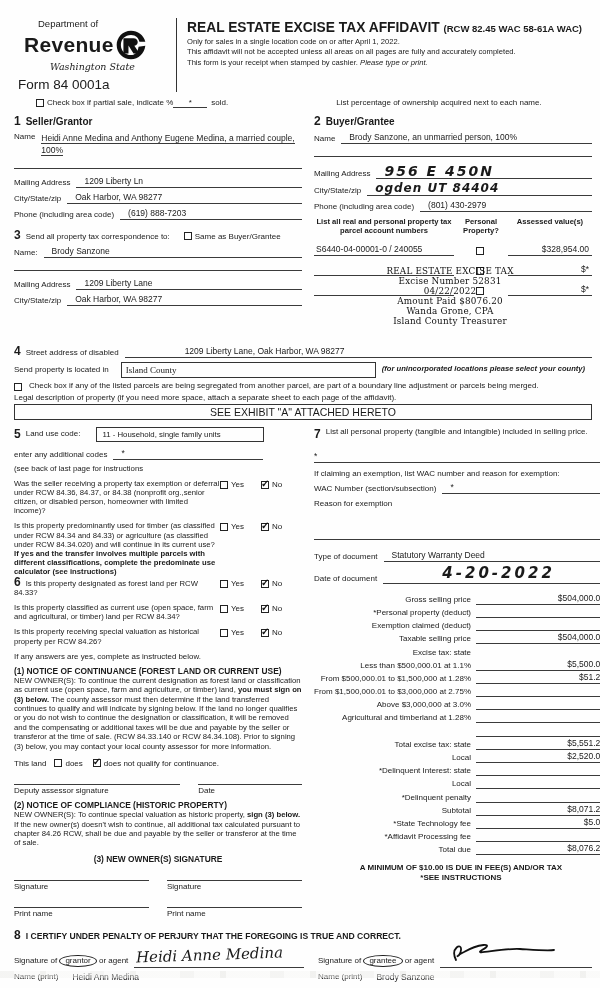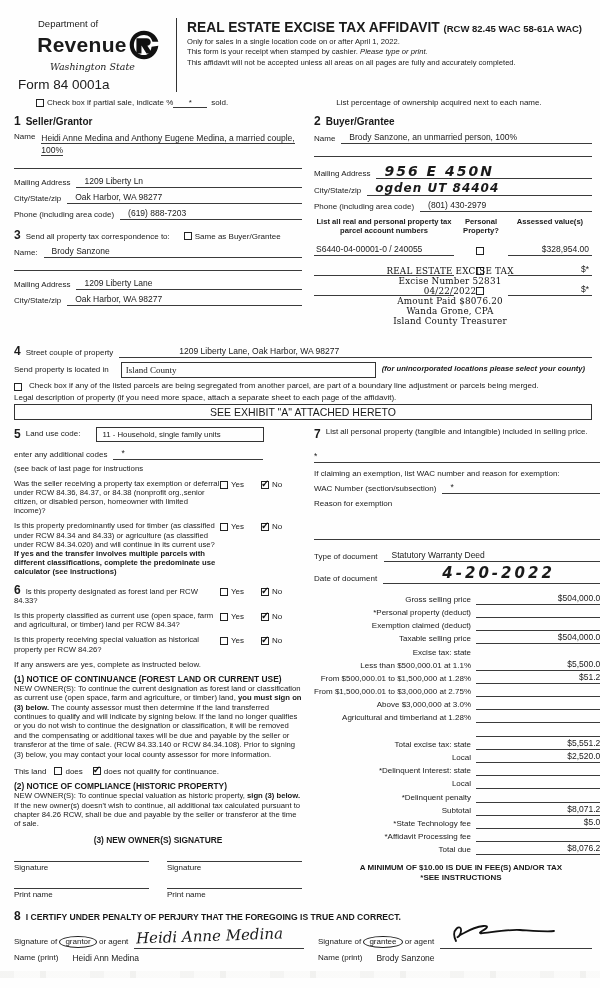--- a/index.html
+++ b/index.html
@@ -6,21 +6,21 @@
   html,body{width:600px;background:#fff;}
   body{height:988px;font-family:"Liberation Sans",sans-serif;color:#1a1a1a;}
   .page{position:relative;width:600px;height:988px;padding:6px 8px 0 14px;overflow:hidden;background:#fefefe;}
   .ul{border-bottom:1px solid #3a3a3a;}
   .b{font-weight:bold;}
   .i{font-style:italic;}
   
   .hdr{display:flex;margin-top:12px;}
   .hdr-left{width:160px;flex-shrink:0;padding-left:10px;}
   .dept{font-size:9.5px;margin-left:14px;}
-  .revrow{display:flex;align-items:center;justify-content:center;}
+  .revrow{display:flex;align-items:center;}
   .rev{font-size:21px;font-weight:bold;letter-spacing:.3px;line-height:20px;}
   .wa{font-family:"DejaVu Serif",serif;font-style:italic;font-size:9.5px;margin-left:26px;}
   .formnum{font-size:13.5px;margin-top:5px;margin-left:-6px;}
   .hdr-div{width:1px;background:#333;height:74px;margin:0 10px 0 2px;flex-shrink:0;}
   .hdr-right{flex:1;padding-top:2px;}
   .title{font-size:13.8px;font-weight:bold;line-height:15px;}
   .rcw{font-size:9.5px;}
   .sub{font-size:7.6px;line-height:9.4px;margin-top:1px;}
   
   .cb{width:8px;height:8px;border:1px solid #222;display:inline-block;position:relative;top:1px;margin-right:3px;background:#fff;flex-shrink:0;}
@@ -101,25 +101,25 @@
       <div class="wa">Washington State</div>
       <div class="formnum">Form 84 0001a</div>
     </div>
     <div class="hdr-div"></div>
     <div class="hdr-right">
       <div class="title">
         <span>REAL ESTATE EXCISE TAX AFFIDAVIT</span>
         <span class="rcw">(RCW 82.45 WAC 58-61A WAC)</span>
       </div>
       <div class="sub">Only for sales in a single location code on or after April 1, 2022.</div>
+      <div class="sub">This affidavit will not be accepted unless all areas on all pages are fully and accurately completed.</div>
       <div class="sub">
         <span>This form is your receipt when stamped by cashier.</span>
         <span class="i">Please type or print.</span>
       </div>
-      <div class="sub">This affidavit will not be accepted unless all areas on all pages are fully and accurately completed.</div>
     </div>
   </div>
 
   <div class="partial">
     <span class="cb"></span>
     <span>Check box if partial sale, indicate %</span>
     <span class="pstar ul"><span>*</span></span>
     <span style="margin-left:4px">sold.</span>
     <span style="margin-left:108px">List percentage of ownership acquired next to each name.</span>
   </div>
@@ -220,21 +220,21 @@
           <div>Amount Paid $8076.20</div>
           <div>Wanda Grone, CPA</div>
           <div>Island County Treasurer</div>
         </div>
       </div>
     </div>
   </div>
 
   <div class="frow" style="margin-top:2px">
     <span class="sec">4</span>
-    <span class="flab">Street couple of property</span>
+    <span class="flab">Street address of disabled</span>
     <span class="fval" style="padding-left:60px">1209 Liberty Lane, Oak Harbor, WA 98277</span>
   </div>
   <div class="frow" style="align-items:center">
     <span class="flab">Send property is located in</span>
     <span class="loc-select">Island County</span>
     <span class="locnote">(for unincorporated locations please select your county)</span>
   </div>
   <div class="frow" style="margin-top:3px">
     <span class="cb"></span>
     <span style="margin-left:4px">Check box if any of the listed parcels are being segregated from another parcel, are part of a boundary line adjustment or parcels being merged.</span>
@@ -276,21 +276,21 @@
             <span>Yes</span>
           </span>
         <span class="yn">
             <span class="cb">
               <i class="ck">✓</i>
             </span>
             <span>No</span>
           </span>
       </div>
 
-      <div class="q" style="margin-top:9px">
+      <div class="q" style="margin-top:1px">
         <span class="qt"><span class="sec" style="font-size:12px">6</span><span>Is this property designated as forest land per RCW 84.33?</span></span>
         <span class="yn">
             <span class="cb"></span>
             <span>Yes</span>
           </span>
         <span class="yn">
             <span class="cb">
               <i class="ck">✓</i>
             </span>
             <span>No</span>
@@ -330,20 +330,24 @@
       <div class="nbody">
         <span>NEW OWNER(S):  To continue the current designation as forest land or classification as current use (open space, farm and agriculture, or timber) land, </span><span class="b">you must sign on (3) below.</span><span>  The county assessor must then determine if the land transferred continues to qualify and will indicate by signing below. If the land no longer qualifies or you do not wish to continue the designation or classification, it will be removed and the compensating or additional taxes will be due and payable by the seller or transferor at the time of sale. (RCW 84.33.140 or RCW 84.34.108).  Prior to signing (3) below, you may contact your local county assessor for more information.</span>
       </div>
 
       <div class="frow" style="margin-top:7px;font-size:8px">
         <span>This land</span>
         <span style="margin-left:8px"><span class="cb"></span><span>does</span></span>
         <span style="margin-left:10px"><span class="cb"><i class="ck">✓</i></span><span>does not qualify for continuance.</span></span>
       </div>
 
+      <div class="sigrow">
+        <span class="sigcell" style="flex:1.6"><span>Deputy assessor signature</span></span>
+        <span class="sigcell" style="margin-right:0"><span>Date</span></span>
+      </div>
 
       <div class="ntitle">(2) NOTICE OF COMPLIANCE (HISTORIC PROPERTY)</div>
       <div class="nbody">
         <span>NEW OWNER(S):  To continue special valuation as historic property, </span><span class="b">sign (3) below.</span><span>  If the new owner(s) doesn't wish to continue, all additional tax calculated pursuant to chapter 84.26 RCW, shall be due and payable by the seller or transferor at the time of sale.</span>
       </div>
       <div class="ntitle" style="text-align:center;margin-top:6px">(3) NEW OWNER(S) SIGNATURE</div>
 
       <div class="sigrow">
         <span class="sigcell"><span>Signature</span></span>
         <span class="sigcell" style="margin-right:0"><span>Signature</span></span>

